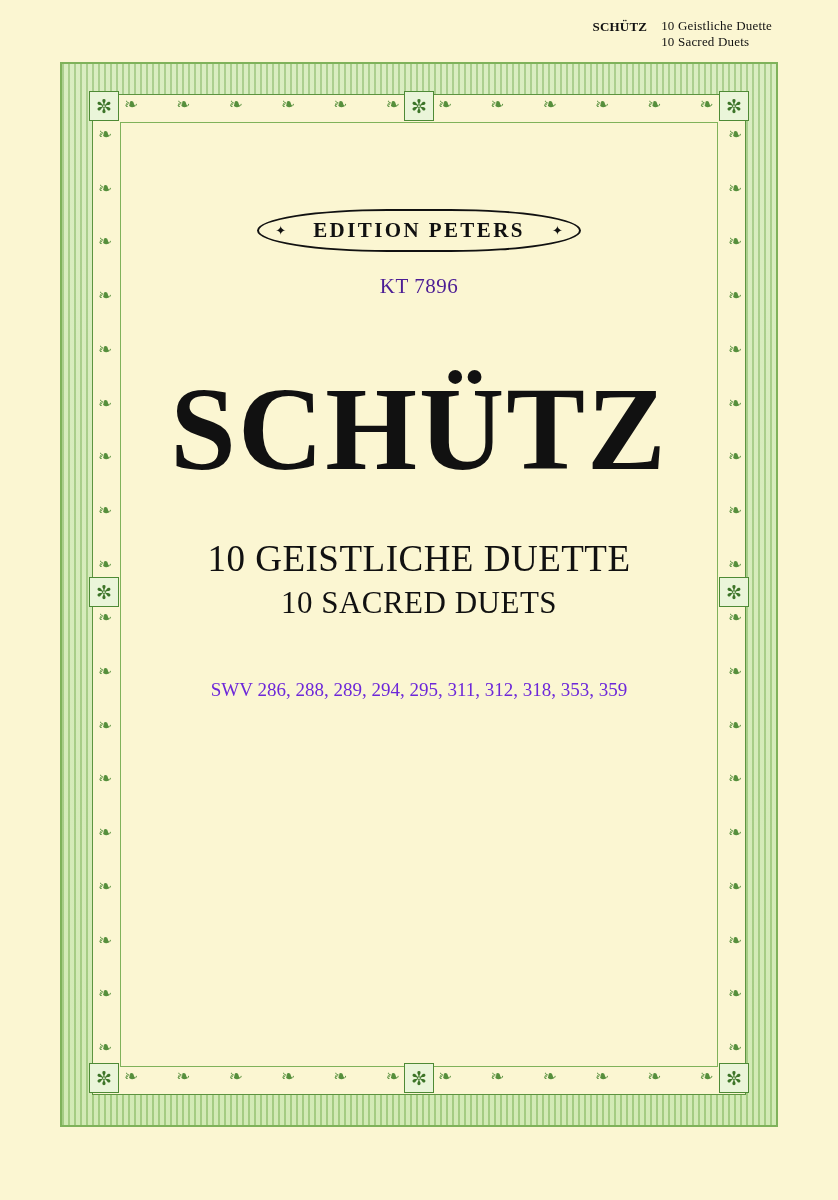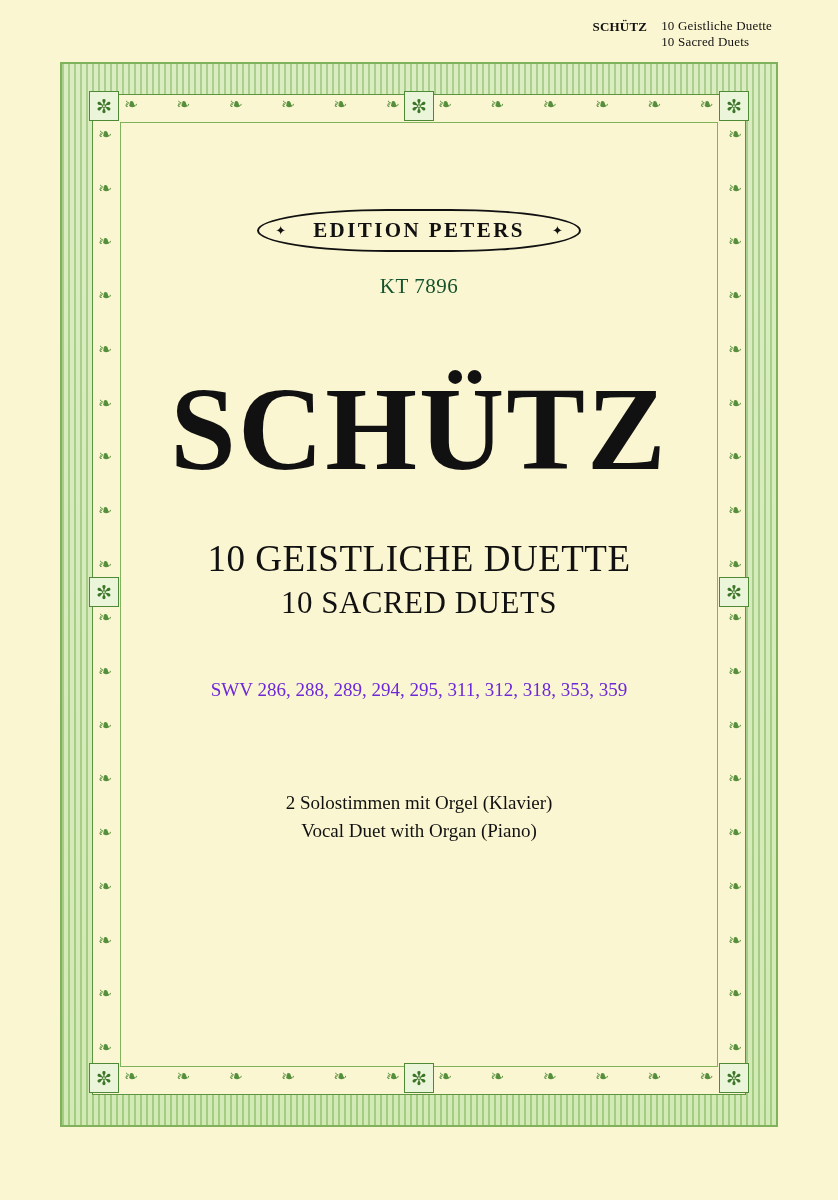--- a/index.html
+++ b/index.html
@@ -172,21 +172,21 @@
     font-size: 21px;
     letter-spacing: 2.4px;
     color: #111111;
     white-space: nowrap;
   }
 
   .plate-number {
     margin-top: 22px;
     font-family: "Liberation Serif", serif;
     font-size: 21px;
-    color: #14532d;
+    color: #4c1d95;
     letter-spacing: 0.5px;
   }
 
   .composer-name {
     margin-top: 72px;
     font-family: "Liberation Serif", serif;
     font-weight: bold;
     font-size: 118px;
     line-height: 1;
     letter-spacing: 2px;
@@ -328,19 +328,15 @@
 
     <div class="plate-number">KT 7896</div>
 
     <div class="composer-name">SCHÜTZ</div>
 
     <div class="work-title-de">10 GEISTLICHE DUETTE</div>
     <div class="work-title-en">10 SACRED DUETS</div>
 
     <div class="catalogue">SWV 286, 288, 289, 294, 295, 311, 312, 318, 353, 359</div>
 
-    <div class="scoring">
-      <div>2 Solostimmen mit Orgel (Klavier)</div>
-      <div>Vocal Duet with Organ (Piano)</div>
-    </div>
 
   </div>
 </div>
 
 </body></html>

